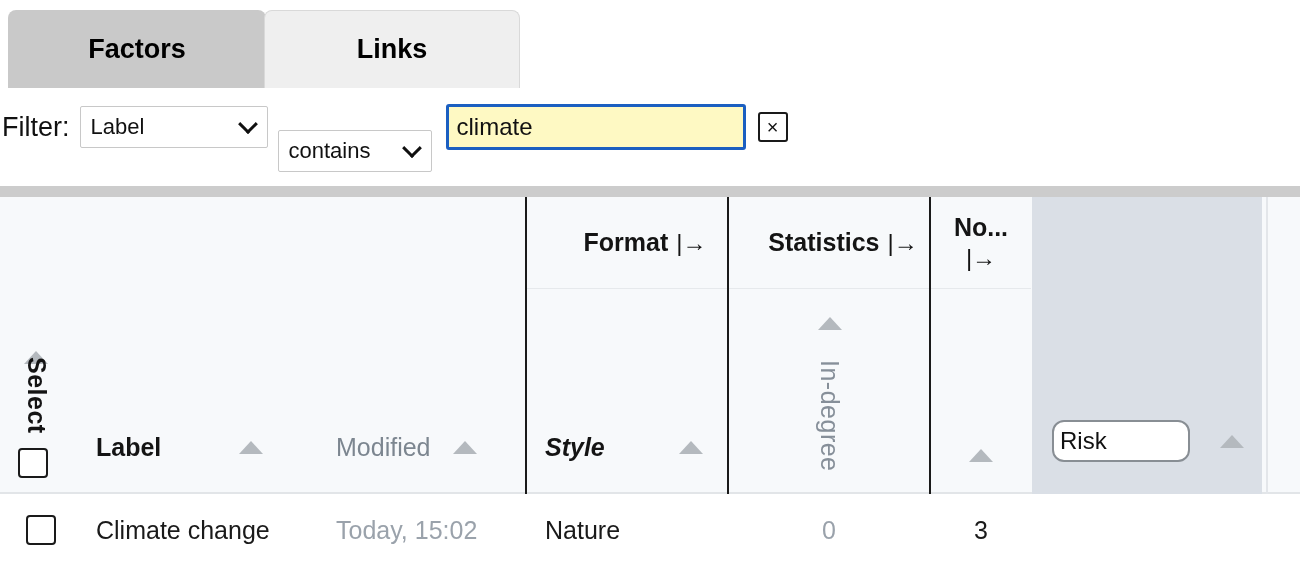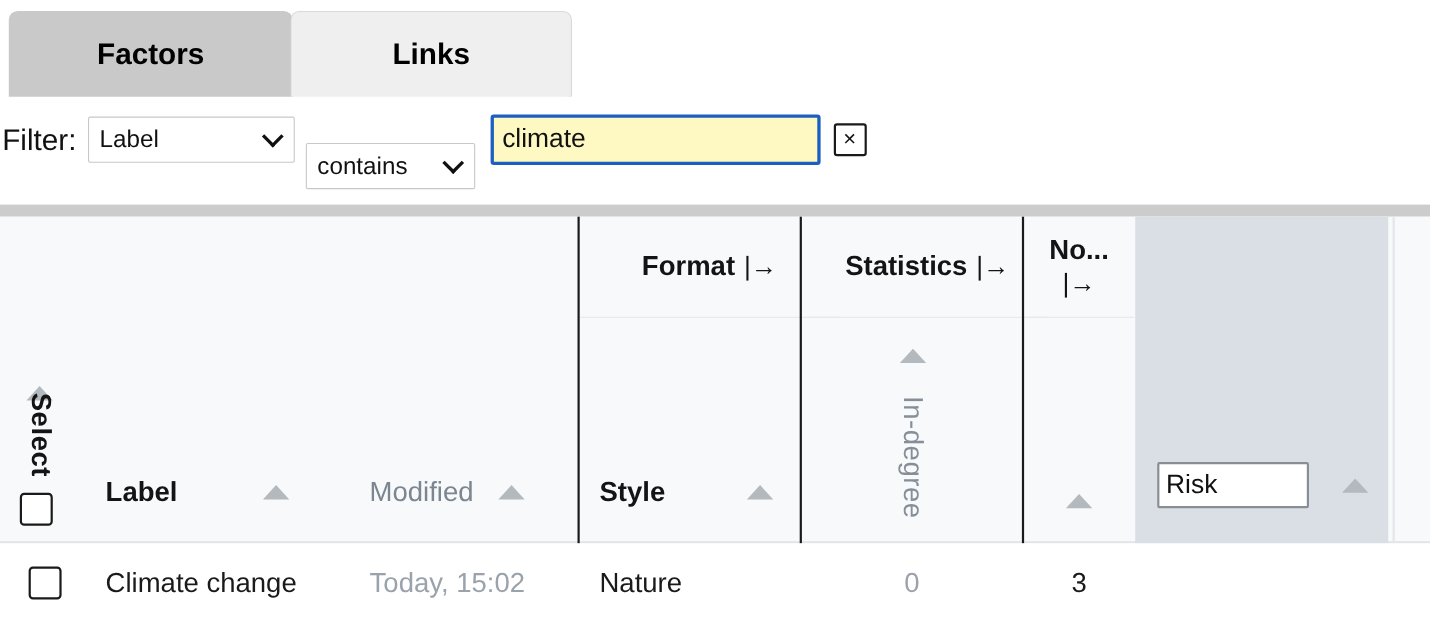--- a/index.html
+++ b/index.html
@@ -229,21 +229,21 @@
     border-radius: 4px;
     background: #ffffff;
     cursor: pointer;
   }
 
   .risk-input {
     width: 138px;
     height: 42px;
     box-sizing: border-box;
     border: 2px solid #888e94;
-    border-radius: 2px;
+    border-radius: 12px;
     background: #ffffff;
     font-family: "Liberation Sans", sans-serif;
     font-size: 24px;
     color: #111111;
     padding: 0 6px;
     outline: none;
   }
 
   
   .col-highlight {
@@ -340,21 +340,21 @@
       </div>
     </div>
 
     <div class="colhead" style="left:322px; width:203px;">
       <div class="label-row" style="padding-left:14px;">
         <span class="muted">Modified</span>
         <span class="sort-arrow" style="margin-left:22px;"></span>
       </div>
     </div>
 
-    <div class="colhead" style="left:527px; width:200px;">
+    <div class="colhead" style="left:527px; width:200px;font-style:italic;">
       <div class="label-row" style="padding-left:18px;">
         <span>Style</span>
         <span class="sort-arrow" style="margin-left:74px;"></span>
       </div>
     </div>
 
     <div class="colhead" style="left:729px; width:200px;">
       <div style="position:absolute; left:89px; bottom:162px;" class="sort-arrow"></div>
       <div style="position:absolute; left:86px; bottom:20px;" class="vtext muted">In-degree</div>
     </div>

